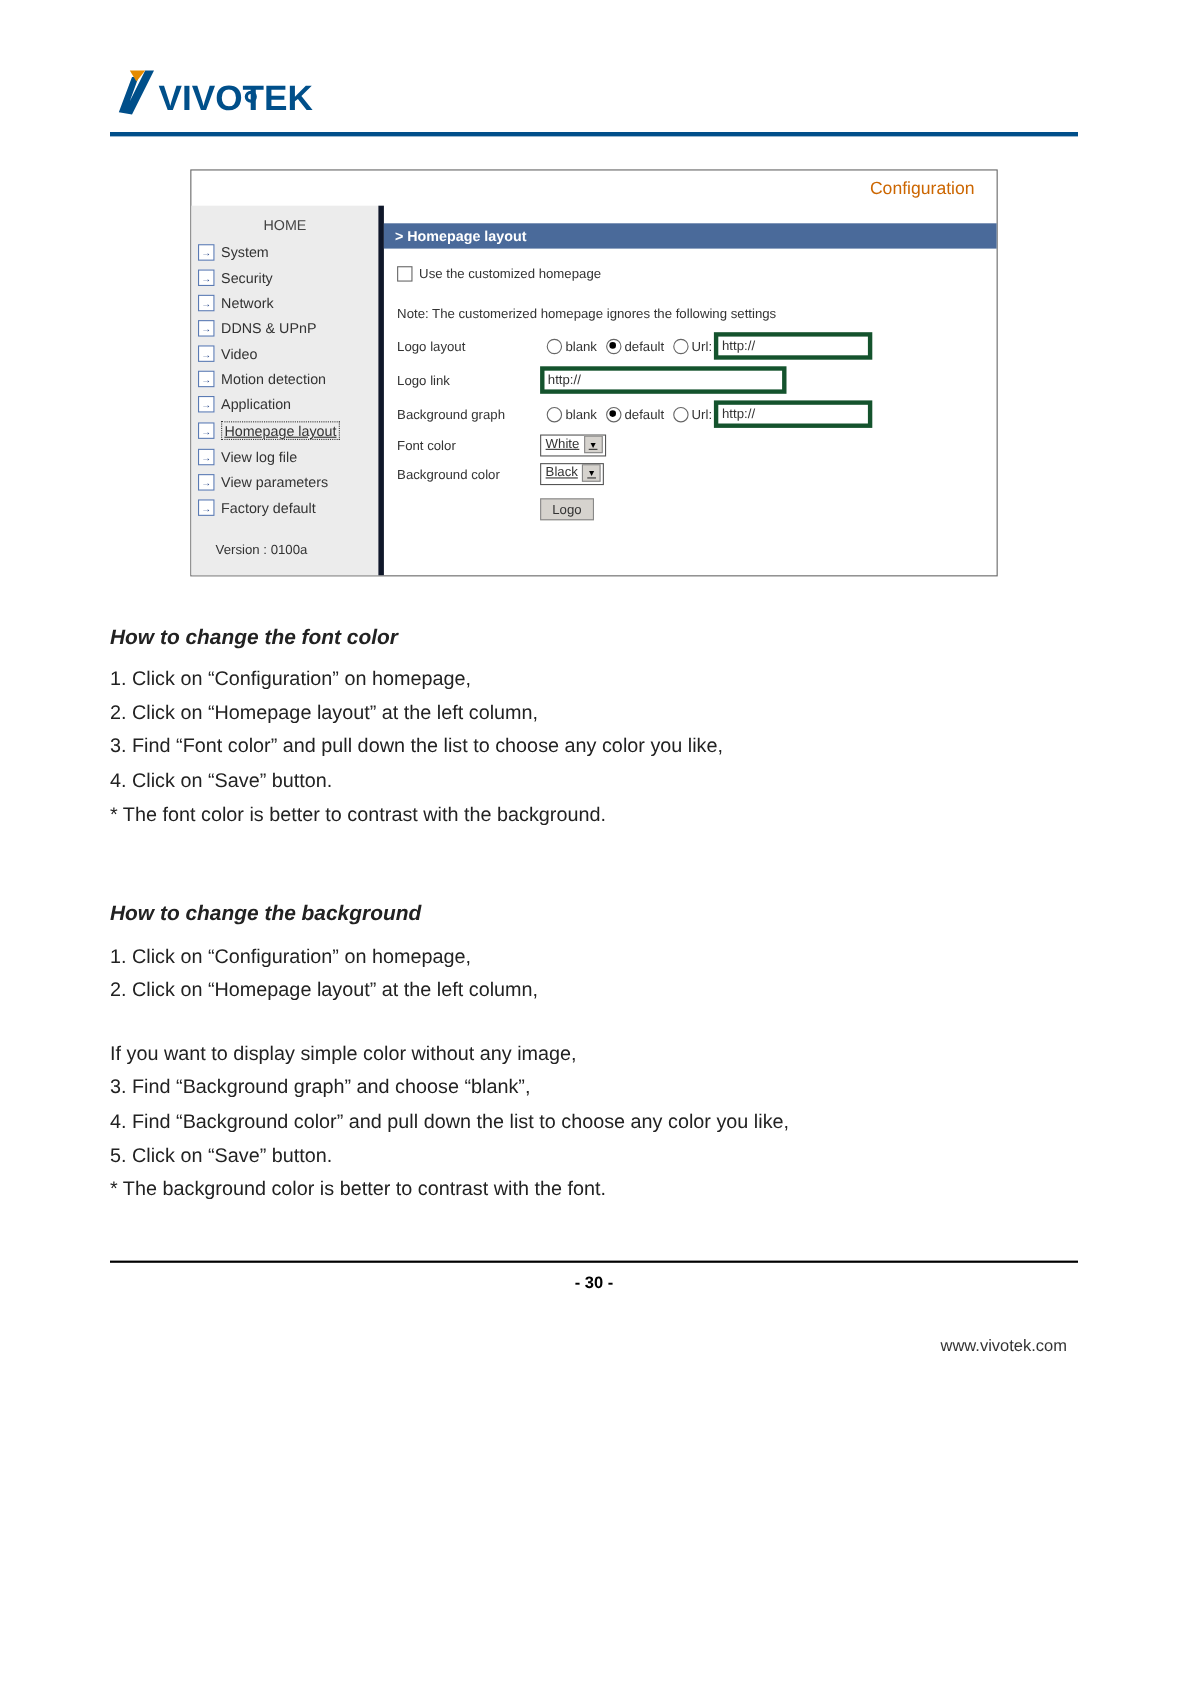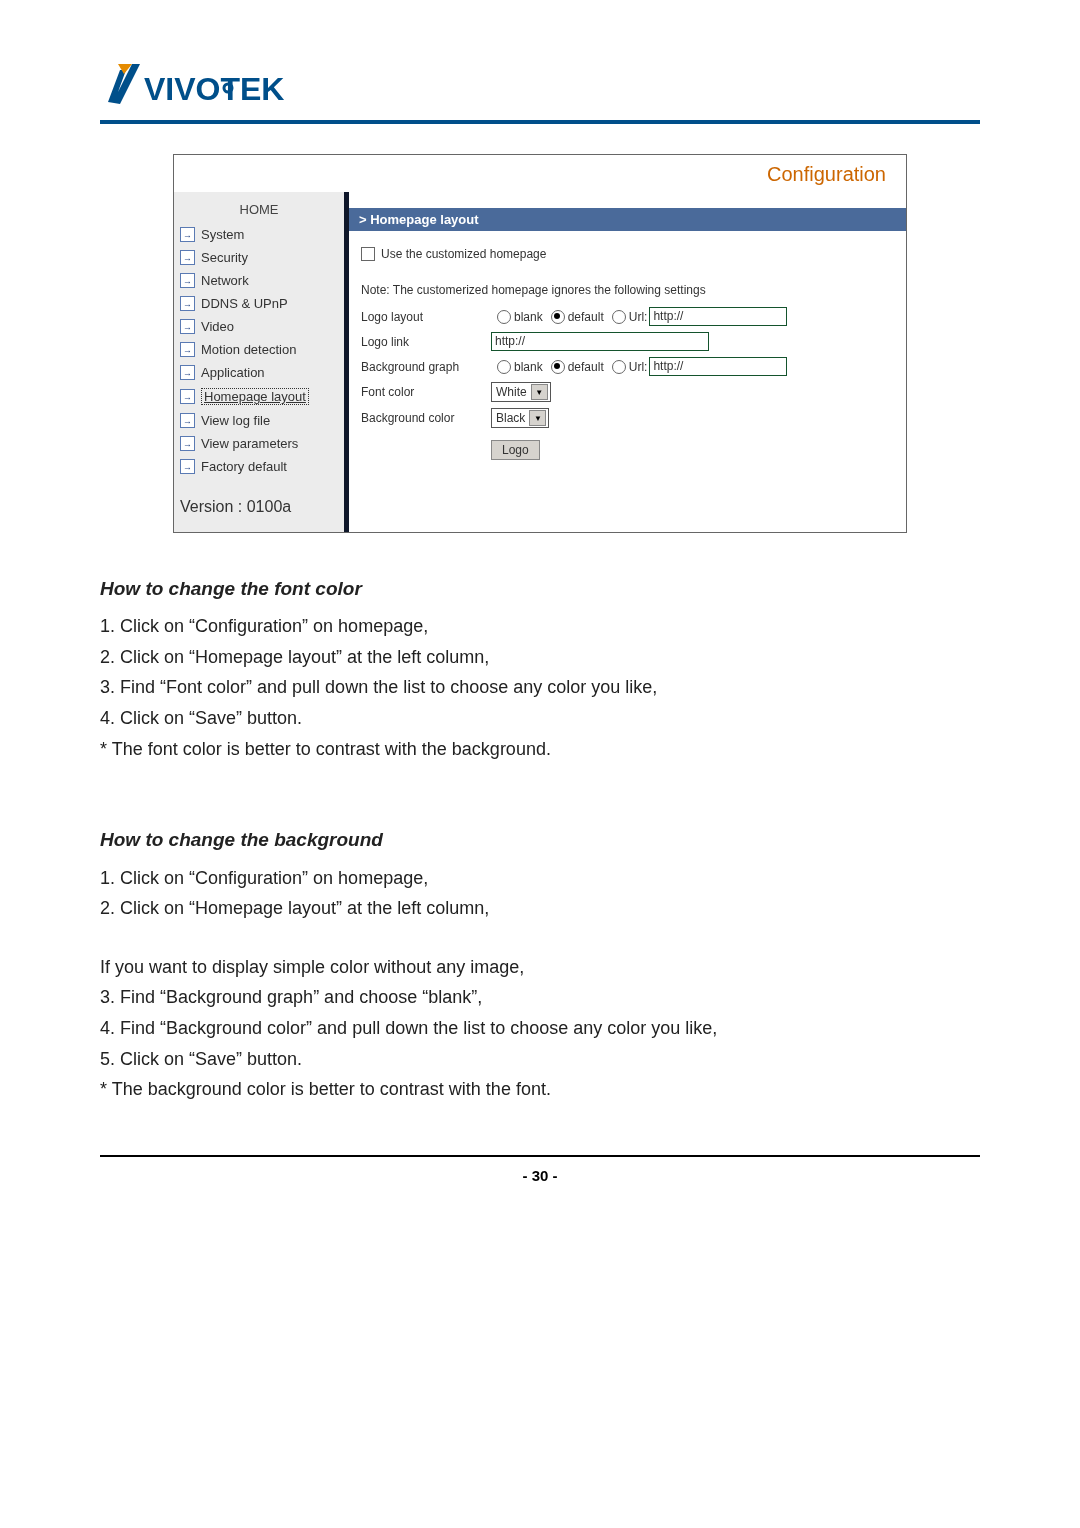--- a/index.html
+++ b/index.html
@@ -30,21 +30,21 @@
   .screenshot {
     border: 1px solid #666;
     width: 732px;
     margin: 0 auto 40px auto;
     background: #fff;
   }
   .config-bar {
     text-align: right;
     padding: 8px 20px 6px 0;
     color: #cc6600;
-    font-size: 20px;
+    font-size: 16px;
     font-family: "Trebuchet MS", Arial, sans-serif;
   }
   .config-body {
     display: flex;
   }
   .sidebar {
     width: 170px;
     background: #ececec;
     border-right: 5px solid #0f172a;
     font-size: 13px;
@@ -74,23 +74,23 @@
     font-size: 9px;
     color: #2a4a8a;
     font-weight: bold;
   }
   .sidebar .active span.label {
     text-decoration: underline;
     border: 1px dotted #333;
     padding: 0 2px;
   }
   .sidebar .version {
-    padding: 20px 6px 16px 6px;
+    padding: 20px 6px 16px 22px;
     color: #333;
-    font-size: 16px;
+    font-size: 12px;
   }
   .main-panel {
     flex: 1;
     font-size: 12px;
     font-family: Arial, sans-serif;
     color: #333;
   }
   .panel-header {
     background: #4a6a9a;
     color: #fff;
@@ -116,26 +116,26 @@
     display:inline-block; margin-right:6px; vertical-align:middle;
   }
   .radio {
     width:12px; height:12px; border:1px solid #666; border-radius:50%; background:#fff;
     display:inline-block; vertical-align:middle; position:relative; margin:0 3px 0 6px;
   }
   .radio.checked::after{
     content:""; position:absolute; left:2px; top:2px; width:6px; height:6px; background:#000; border-radius:50%;
   }
   .text-input {
-    border:1px solid #14532d; background:#fff; height:17px; font-size:12px;
+    border:4px solid #14532d; background:#fff; height:17px; font-size:12px;
     padding:0 3px; display:inline-block; line-height:17px; vertical-align:middle;
   }
   .select-input {
     border:1px solid #555; background:#fff; height:18px; font-size:12px;
-    display:inline-flex; align-items:center; padding:0 2px 0 4px;
+    display:inline-flex; align-items:flex-start; padding:0 2px 0 4px;text-decoration:underline;
   }
   .select-arrow {
     width:15px; height:14px; background:#d6d3ce; border:1px solid #888;
     margin-left:4px; display:inline-flex; align-items:center; justify-content:center;
     font-size:8px; color:#000;
   }
   .save-btn {
     display:inline-block; border:1px solid #888; background:#d6d3ce; padding:2px 10px;
     font-size:12px; color:#333; margin-left:130px; margin-top:6px;
   }
@@ -307,13 +307,14 @@
     <div>If you want to display simple color without any image,</div>
 
     <div>3. Find “Background graph” and choose “blank”,</div>
     <div>4. Find “Background color” and pull down the list to choose any color you like,</div>
     <div>5. Click on “Save” button.</div>
     <div>* The background color is better to contrast with the font.</div>
   </div>
 
   <hr class="hr-thin">
   <div class="page-num">- 30 -</div>
+  <div class="footer-url">www.vivotek.com</div>
 </div>
 
 </body></html>

